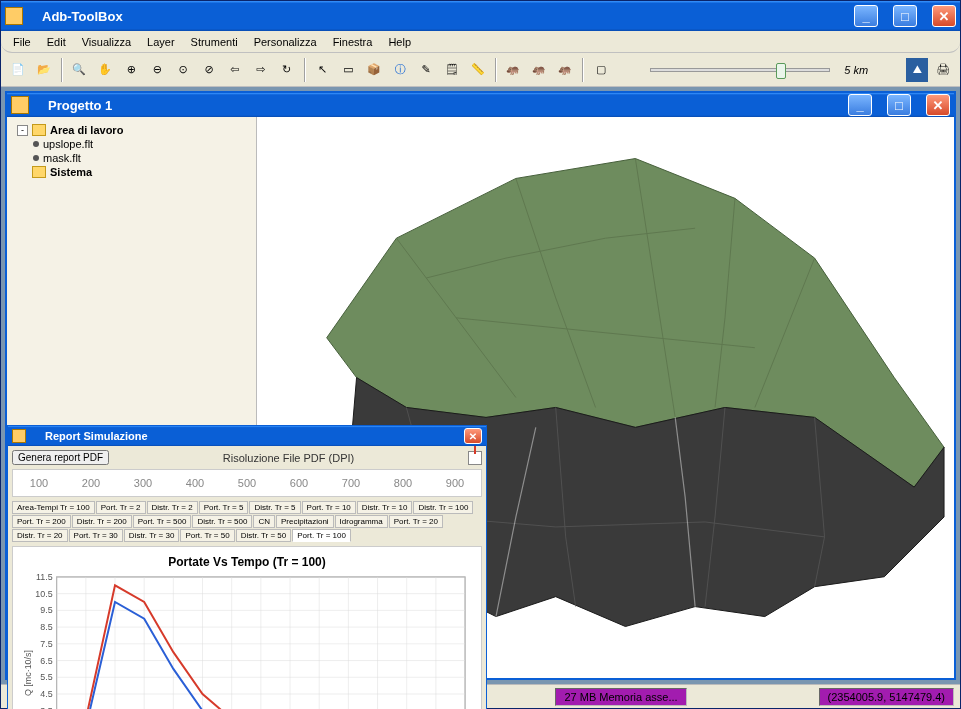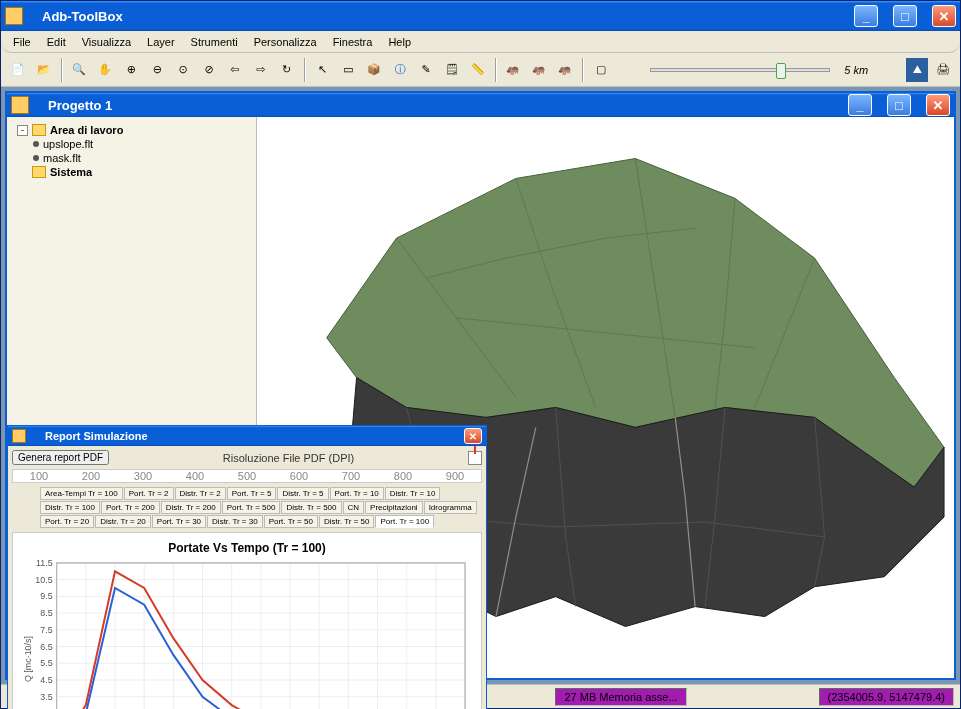--- a/index.html
+++ b/index.html
@@ -41,22 +41,22 @@
 .folder-ico { width: 14px; height: 12px; background: #ffd76a; border: 1px solid #c49a1a; }
 .file-ico { width: 6px; height: 6px; background: #555; border-radius: 50%; display: inline-block; }
 
 .mappane { flex: 1; background: #ffffff; position: relative; overflow: hidden; }
 
 
 .dialog { position: absolute; left: 6px; top: 338px; width: 480px; height: 365px; background: #ece9d8; border: 1px solid #0a5fd6; display: flex; flex-direction: column; z-index: 10; }
 .dialog .titlebar { height: 20px; font-size: 11px; }
 .dialog .dlgbody { flex: 1; padding: 4px; display: flex; flex-direction: column; gap: 4px; }
 .dlg-row1 { display: flex; justify-content: space-between; align-items: center; font-size: 10px; color: #333; }
-.ruler { height: 14px; background: #fff; border: 1px solid #ccc; font-size: 8px; display: flex; align-items: flex-end; justify-content: space-around; color: #888; }
-.tabstrip { display: flex; flex-wrap: wrap; gap: 1px; margin-left: 28px; }
+.ruler { height: 28px; background: #fff; border: 1px solid #ccc; font-size: 8px; display: flex; align-items: center; justify-content: space-around; color: #888; }
+.tabstrip { display: flex; flex-wrap: wrap; gap: 1px; }
 .tab { font-size: 8px; background: #f5f2e6; border: 1px solid #bbb; padding: 1px 4px; white-space: nowrap; }
 .tab.active { background: #fff; border-bottom-color: #fff; }
 .chart-area { flex: 1; background: #fff; border: 1px solid #ccc; position: relative; }
 .chart-title { text-align: center; font-weight: bold; font-size: 12px; padding-top: 8px; }
 .chart-svg { position: absolute; top: 22px; left: 6px; right: 6px; bottom: 6px; }
 
 .statusbar { position: absolute; bottom: 0; left: 0; right: 0; height: 24px; background: #ece9d8; border-top: 1px solid #bbb; display: flex; align-items: center; justify-content: flex-end; gap: 6px; padding: 0 6px; }
 .status-cell { border: 1px inset #bbb; padding: 2px 8px; background: #a21caf; font-size: 11px; }
 svg .grid { stroke: #ddd; stroke-width: 0.5; }
 svg text { font-size: 9px; fill: #555; }

